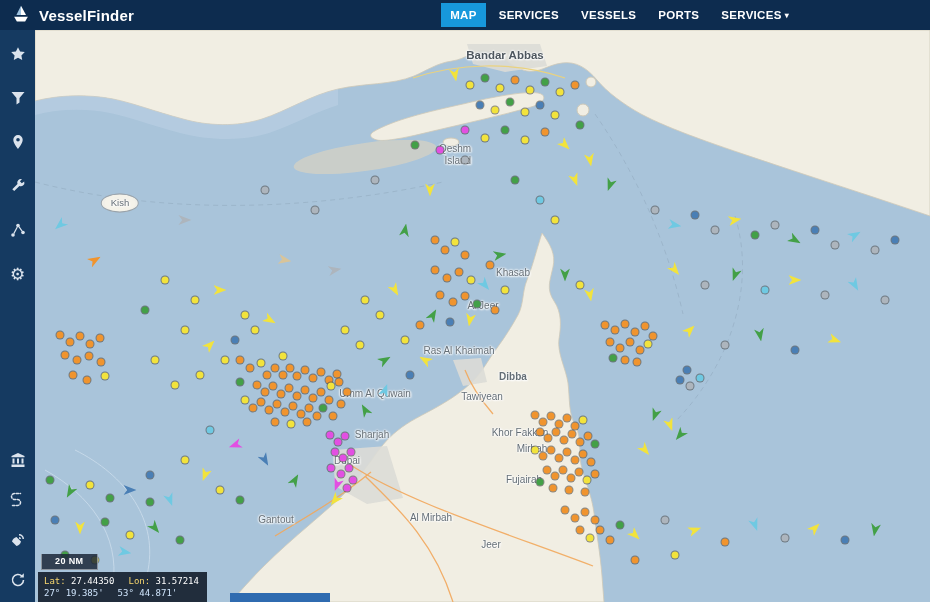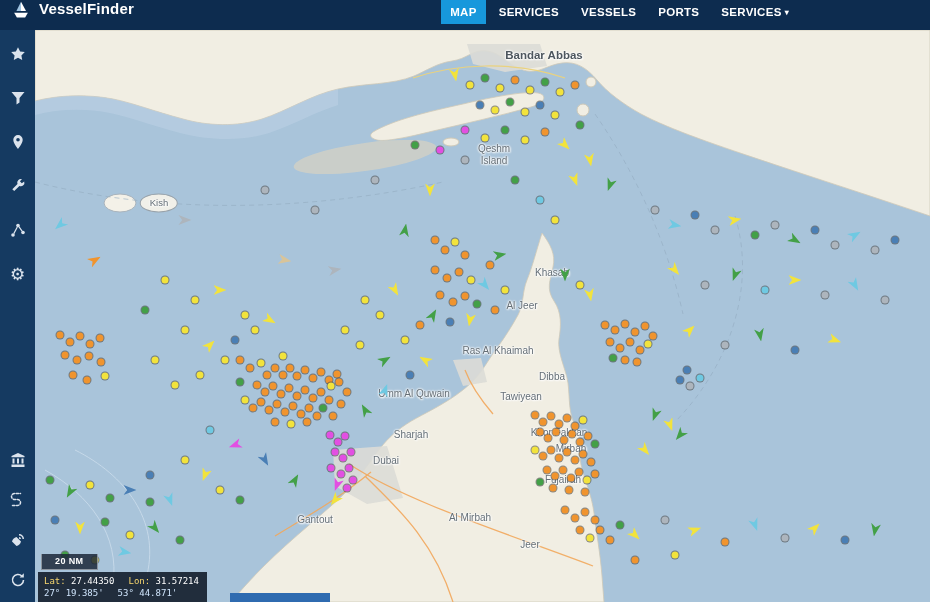--- a/index.html
+++ b/index.html
@@ -1,21 +1,21 @@
 <!DOCTYPE html>
 <html><head>
 <meta charset="utf-8">
 <style>
   * { margin:0; padding:0; box-sizing:border-box; }
   html,body { width:930px; height:602px; overflow:hidden; font-family:"Liberation Sans", sans-serif; }
   #app { position:relative; width:930px; height:602px; background:#0e2f54; }
 
   
   #topbar { position:absolute; top:0; left:0; right:0; height:30px; background:#0d2c4f;
-            display:flex; align-items:flex-start; color:#fff; z-index:20; }
+            display:flex; align-items:center; color:#fff; z-index:20; }
   .logo { width:22px; height:22px; margin-left:10px; flex:0 0 auto; }
   .brand { margin-left:7px; font-size:15px; font-weight:bold; letter-spacing:.2px; }
   .brand .lite { font-weight:bold; color:#fff; }
   nav { display:flex; align-items:center; gap:4px; margin-left:auto; margin-right:132px; }
   .nav-item { color:#fff; font-size:11.5px; font-weight:bold; text-decoration:none;
               padding:6px 9px; letter-spacing:.3px; cursor:pointer; }
   .nav-item.active { background:#1798dc; }
   .caret { font-size:8px; margin-left:3px; position:relative; top:-1px; }
 
   
@@ -28,22 +28,22 @@
   .sb-btn svg { width:16px; height:16px; }
   .sb-btn .glyph { font-size:17px; line-height:1; color:#e6edf5; }
 
   
   #map { position:absolute; top:30px; left:35px; width:895px; height:572px; background:#a9c4da; overflow:hidden; cursor:grab; }
   #basemap { position:absolute; top:0; left:0; z-index:1; }
   #labels-layer { position:absolute; inset:0; z-index:2; pointer-events:none; }
   #vessel-layer { position:absolute; inset:0; z-index:3; }
 
   .map-label { position:absolute; transform:translate(-50%,-50%); color:#646e76; font-size:10px;
-               white-space:pre-line; text-align:center; line-height:1.15;
-               text-shadow:0 0 2px #fff,0 0 2px #fff,0 0 3px #fff,1px 1px 2px #fff;margin-left:39px; }
+               white-space:pre-line; text-align:right; line-height:1.15;
+               text-shadow:0 0 2px #fff,0 0 2px #fff,0 0 3px #fff,1px 1px 2px #fff; }
   .map-label.city { font-size:11.5px; color:#4d565e; font-weight:bold; }
   .map-label.kish { border:1.2px solid #98a2aa; border-radius:50%; padding:3px 9px;
                     background:rgba(244,242,234,.95); font-size:9.5px; }
 
   .vc { position:absolute; width:7px; height:7px; border-radius:50%;
         transform:translate(-50%,-50%); box-shadow:0 0 0 1px rgba(70,70,70,.6); cursor:pointer; }
   .va { position:absolute; width:13px; height:13px;
         clip-path:polygon(50% 0%, 88% 100%, 50% 72%, 12% 100%);
         transform-origin:center; filter:drop-shadow(0 0 1px rgba(0,0,0,.65)); cursor:pointer; }
 
@@ -185,21 +185,21 @@
     </svg>
 
     <div id="labels-layer">
         <span class="map-label city" style="left: 470px; top: 26px;">Bandar Abbas</span>
         <span class="map-label town" style="left: 420px; top: 124px;">Qeshm
 Island</span>
         <span class="map-label kish" style="left: 85px; top: 173px;">Kish</span>
         <span class="map-label town" style="left: 478px; top: 243px;">Khasab</span>
         <span class="map-label town" style="left: 448px; top: 276px;">Al Jeer</span>
         <span class="map-label town" style="left: 424px; top: 321px;">Ras Al Khaimah</span>
-        <span class="map-label town" style="left: 478px; top: 347px;">Dibba</span>
+        <span class="map-label town" style="left: 478px; top: 347px; font-weight: bold;">Dibba</span>
         <span class="map-label town" style="left: 340px; top: 364px;">Umm Al Quwain</span>
         <span class="map-label town" style="left: 447px; top: 367px;">Tawiyean</span>
         <span class="map-label town" style="left: 337px; top: 405px;">Sharjah</span>
         <span class="map-label town" style="left: 312px; top: 431px;">Dubai</span>
         <span class="map-label town" style="left: 485px; top: 403px;">Khor Fakkan</span>
         <span class="map-label town" style="left: 497px; top: 419px;">Mirbah</span>
         <span class="map-label town" style="left: 489px; top: 450px;">Fujairah</span>
         <span class="map-label town" style="left: 241px; top: 490px;">Gantout</span>
         <span class="map-label town" style="left: 396px; top: 488px;">Al Mirbah</span>
         <span class="map-label town" style="left: 456px; top: 515px;">Jeer</span>

